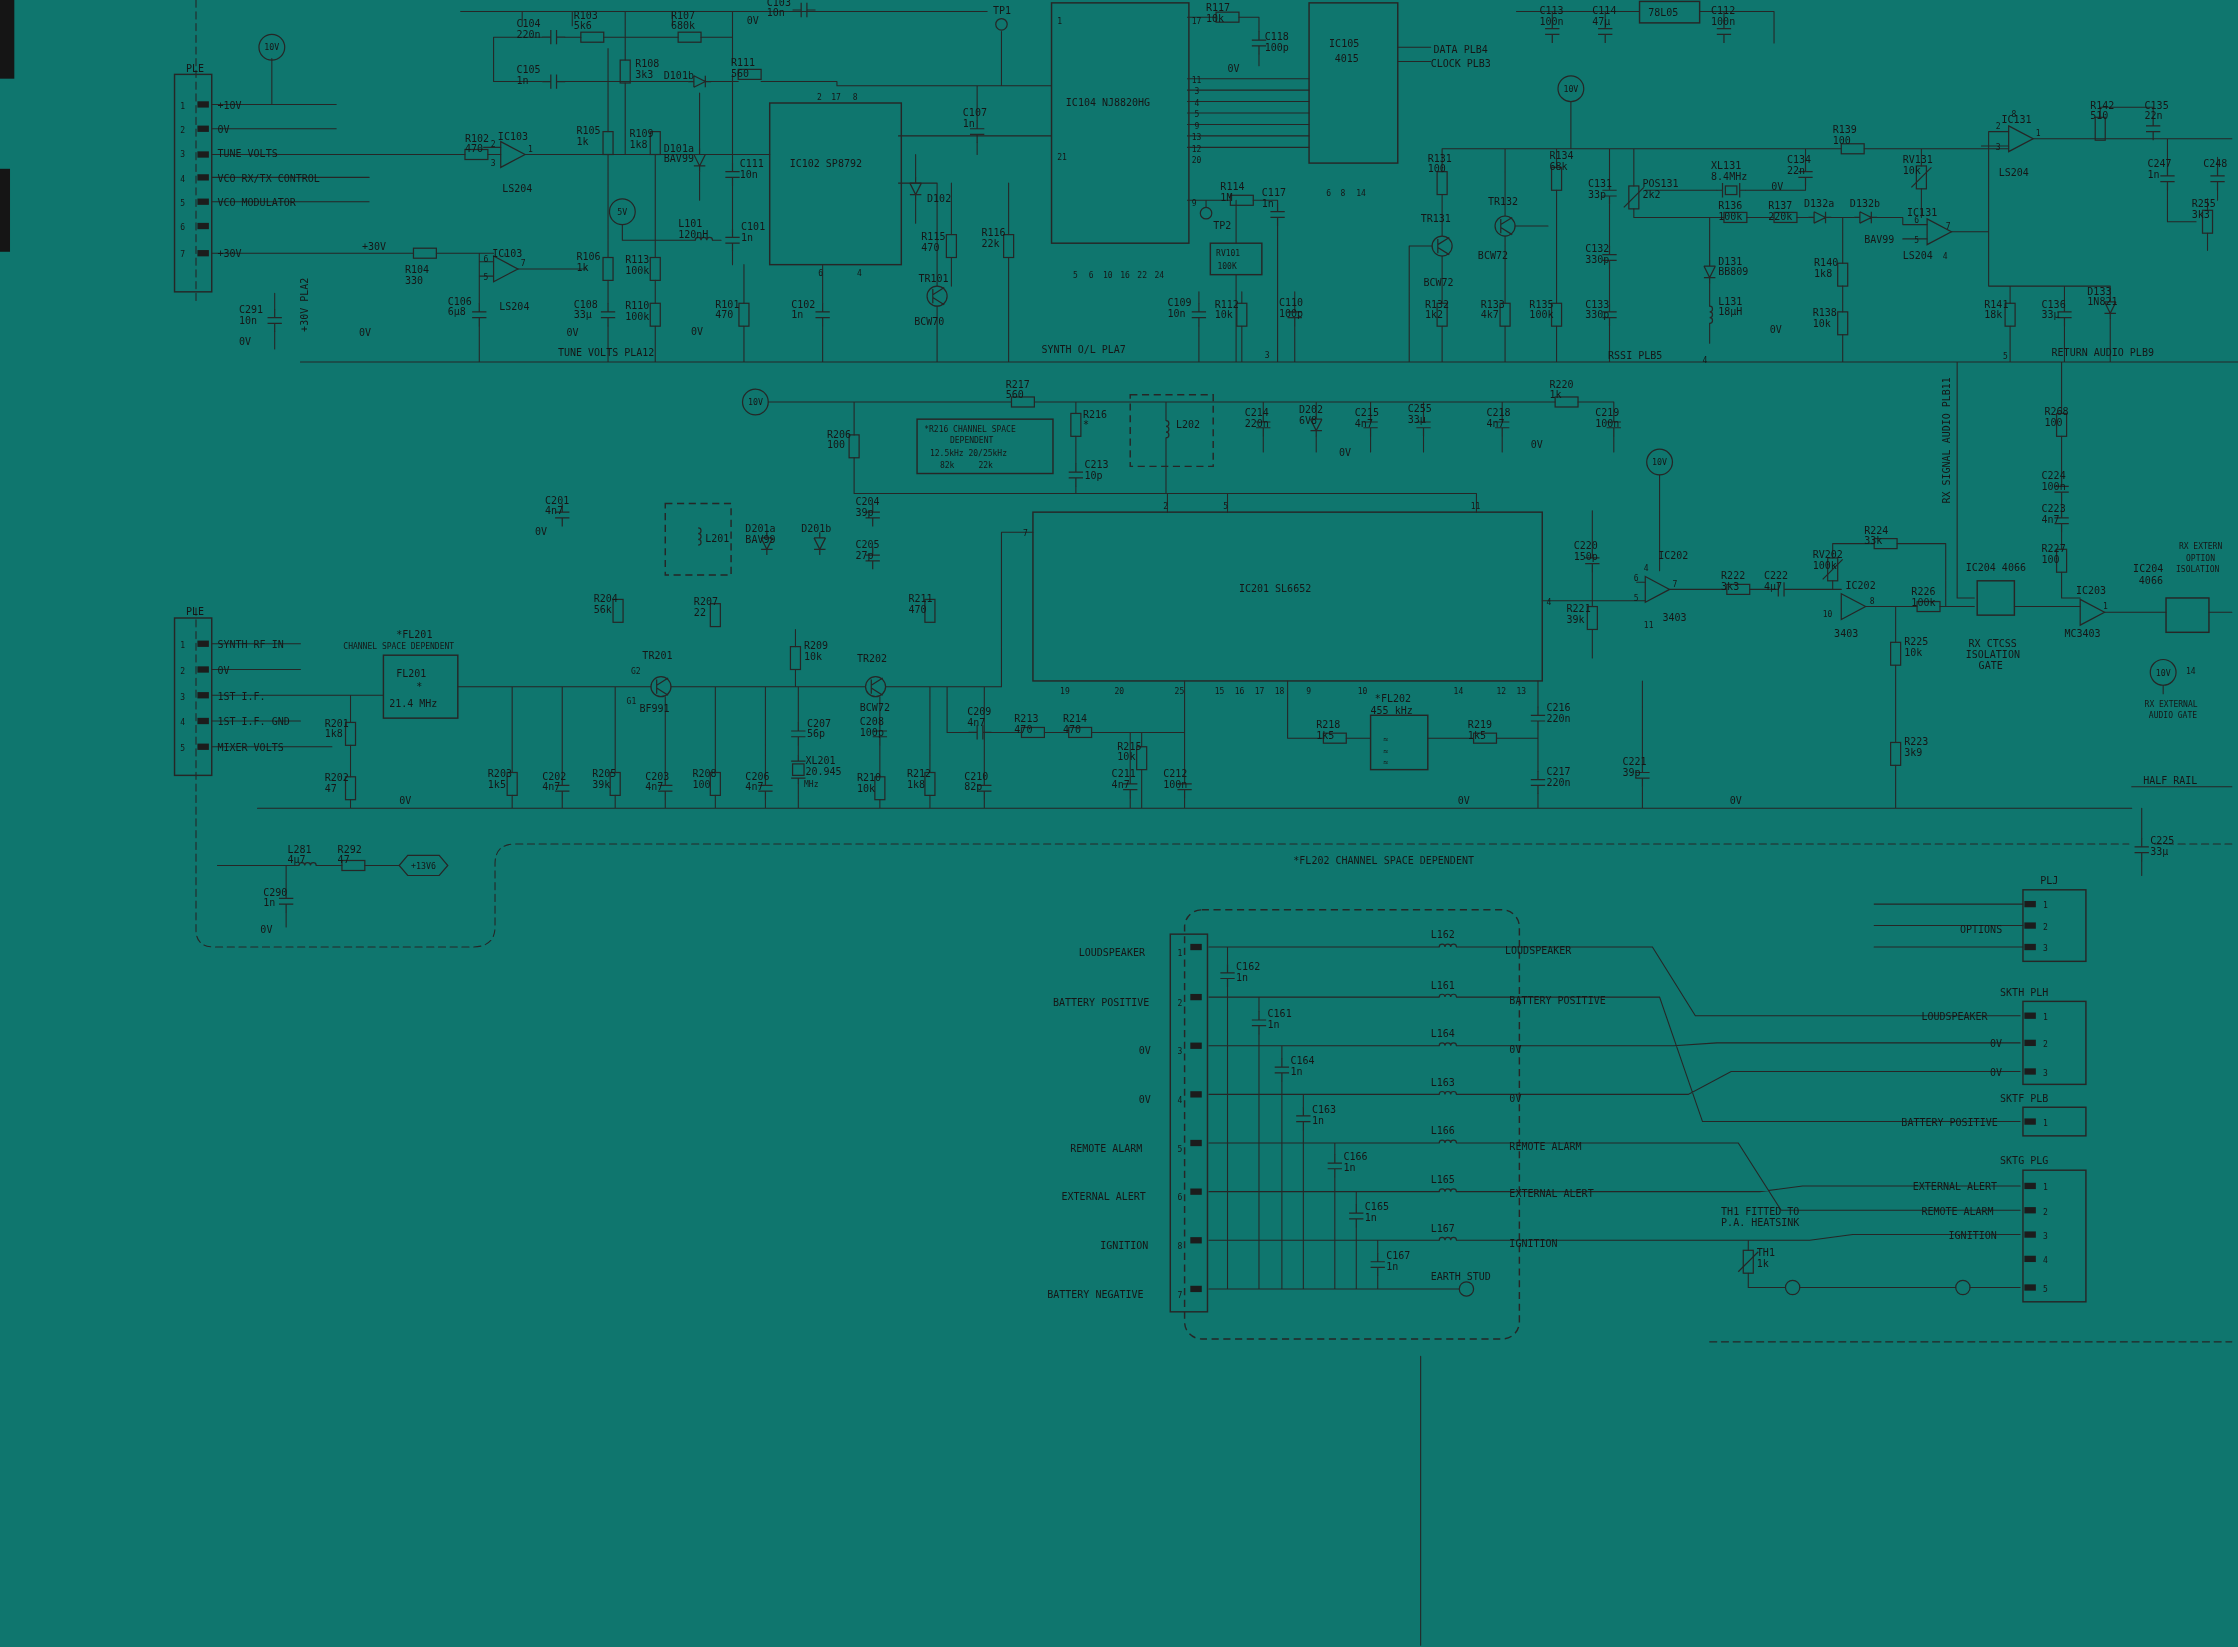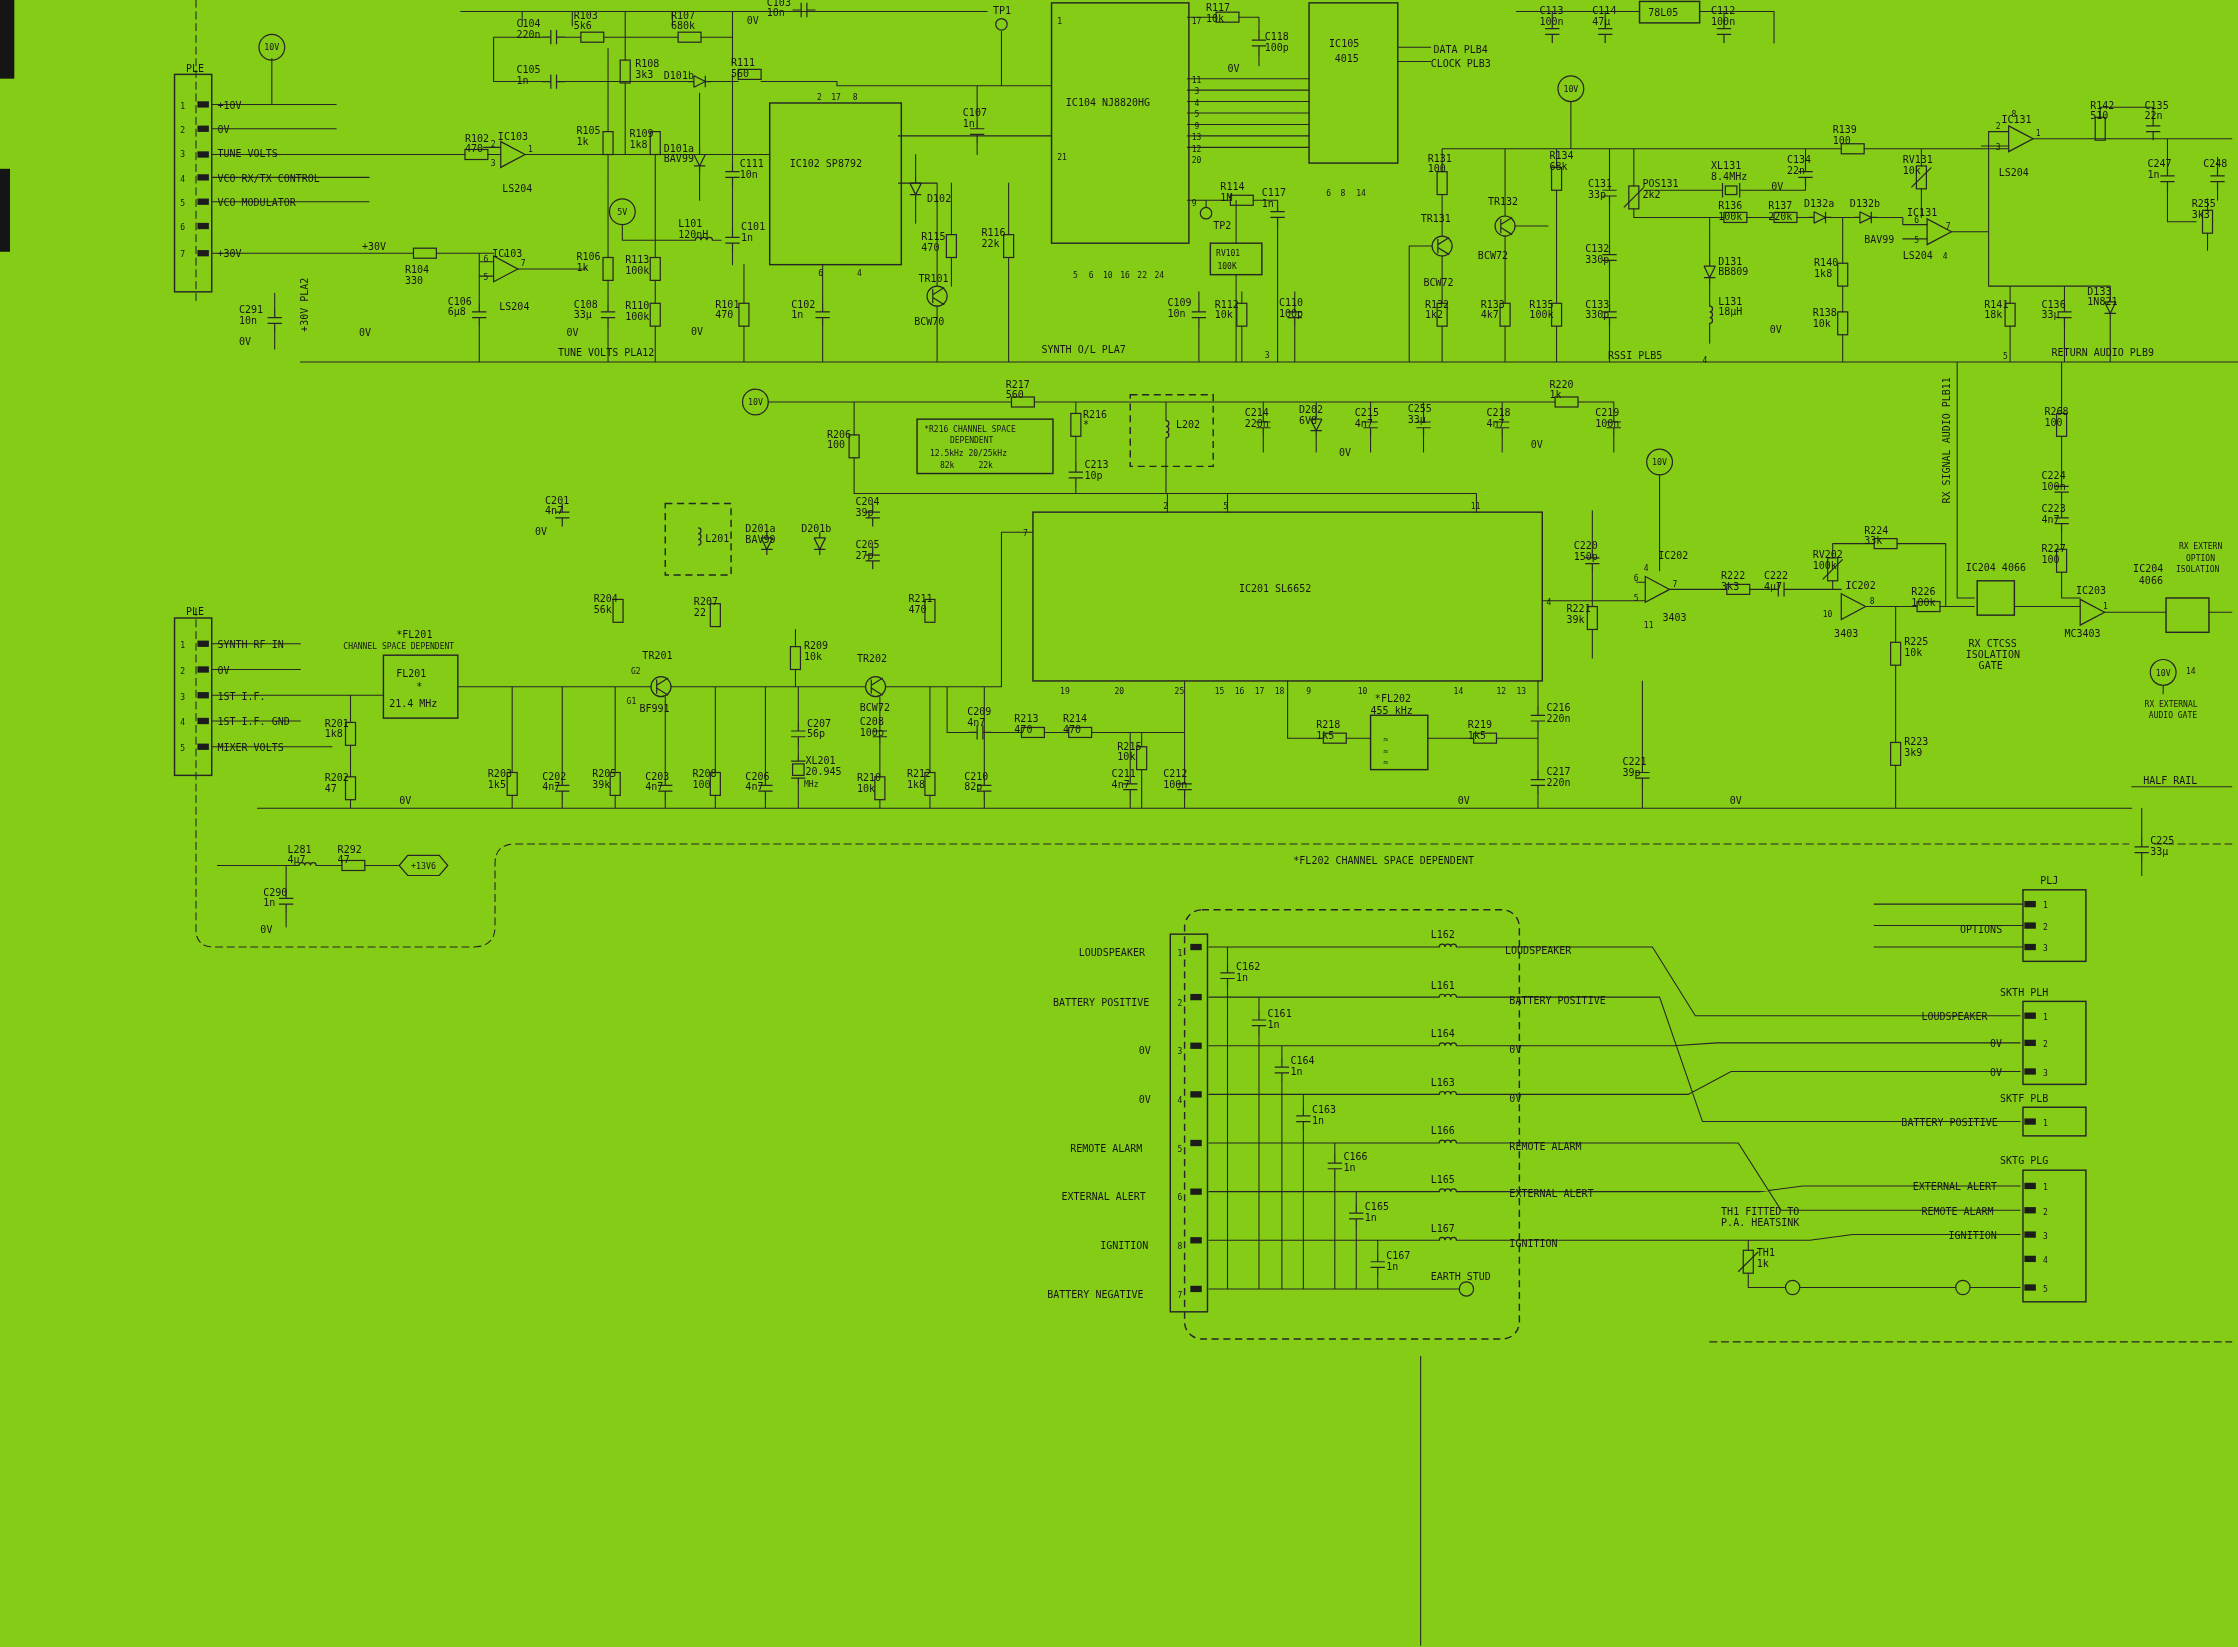--- a/index.html
+++ b/index.html
@@ -1,17 +1,17 @@
 <!DOCTYPE html>
 <html style="font-size:10.4px"><head>
 <meta charset="utf-8">
 <style>
   html,body{margin:0;padding:0}
   body{background:#d9d9d6;font-family:"DejaVu Sans",sans-serif}
-  .page{width:2239px;height:1648px;background:#84cc16;position:relative;overflow:hidden}
+  .page{width:2239px;height:1648px;background:#0f766e;position:relative;overflow:hidden}
   #schem{display:block;width:2239px;height:1648px}
   .wire{fill:none;stroke:#262626;stroke-width:0.75;stroke-linecap:round}
   .dash{stroke-dasharray:5 3.2}
   .box{fill:none;stroke:#262626;stroke-width:1}
   .fillbox{fill:#151515;stroke:none}
   .sym{fill:none;stroke:#262626;stroke-width:0.85}
   .pin{fill:#1c1c1c}
   .lbl{font-family:"DejaVu Sans Mono",monospace;font-size:7px;fill:#161616;white-space:pre}
   .small{font-size:5.6px}
   .center{text-anchor:middle;font-size:5.8px}

